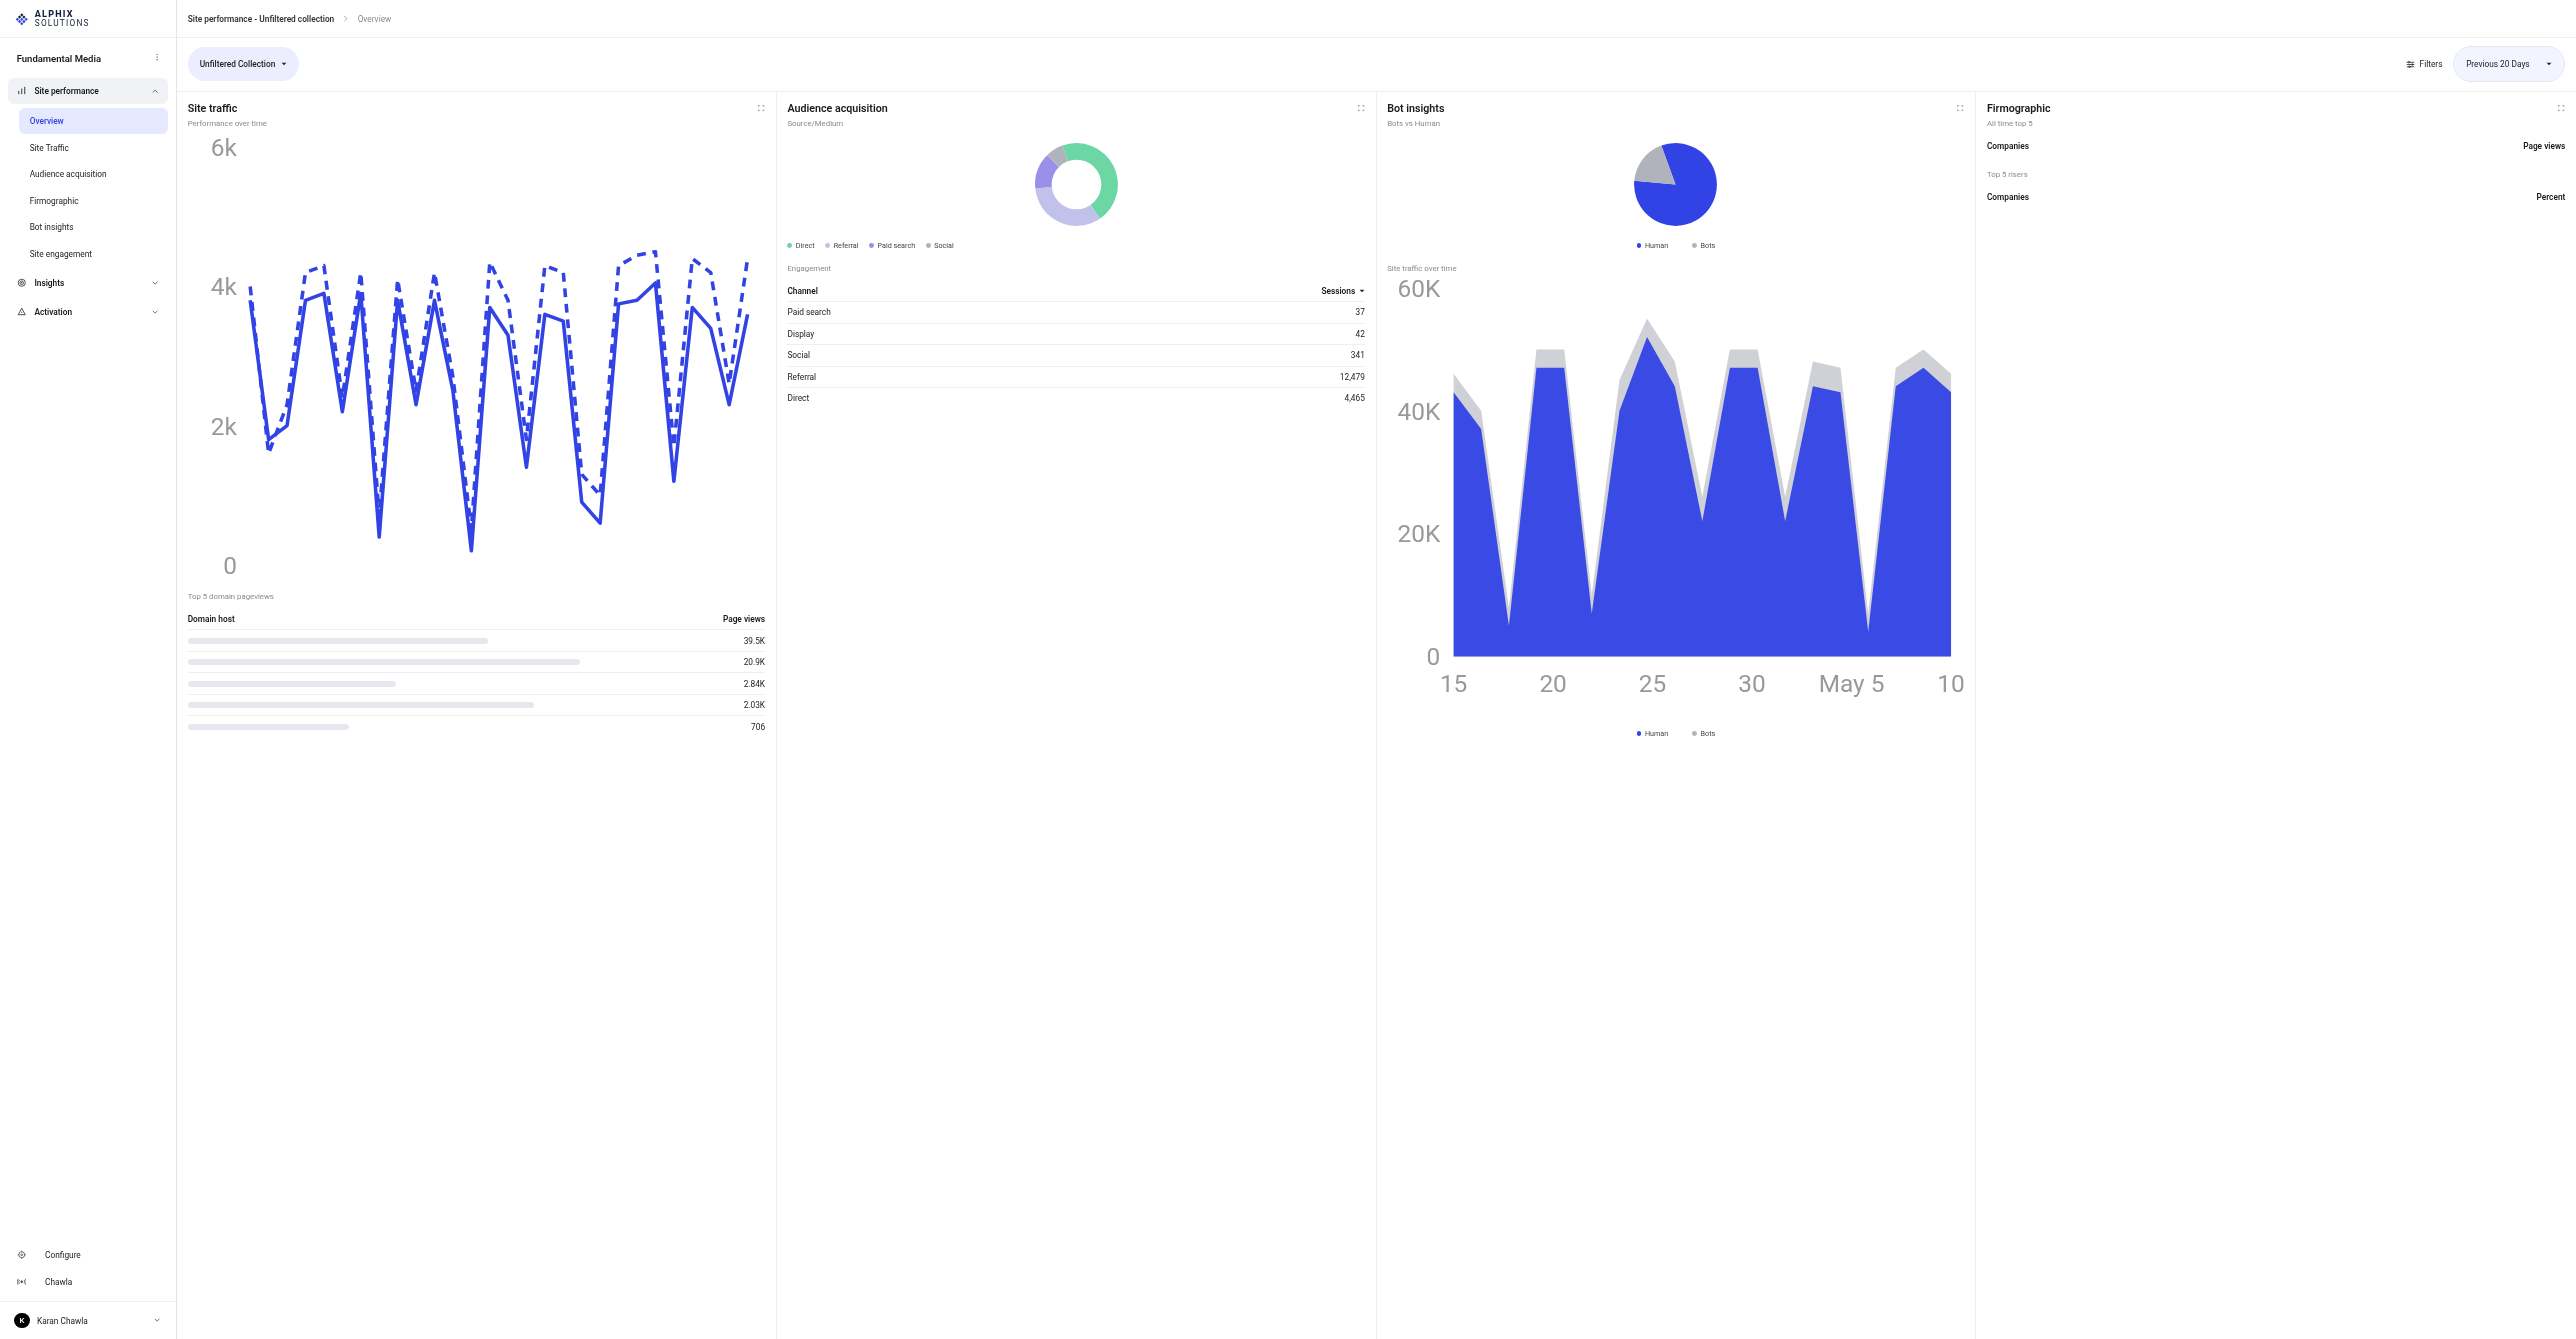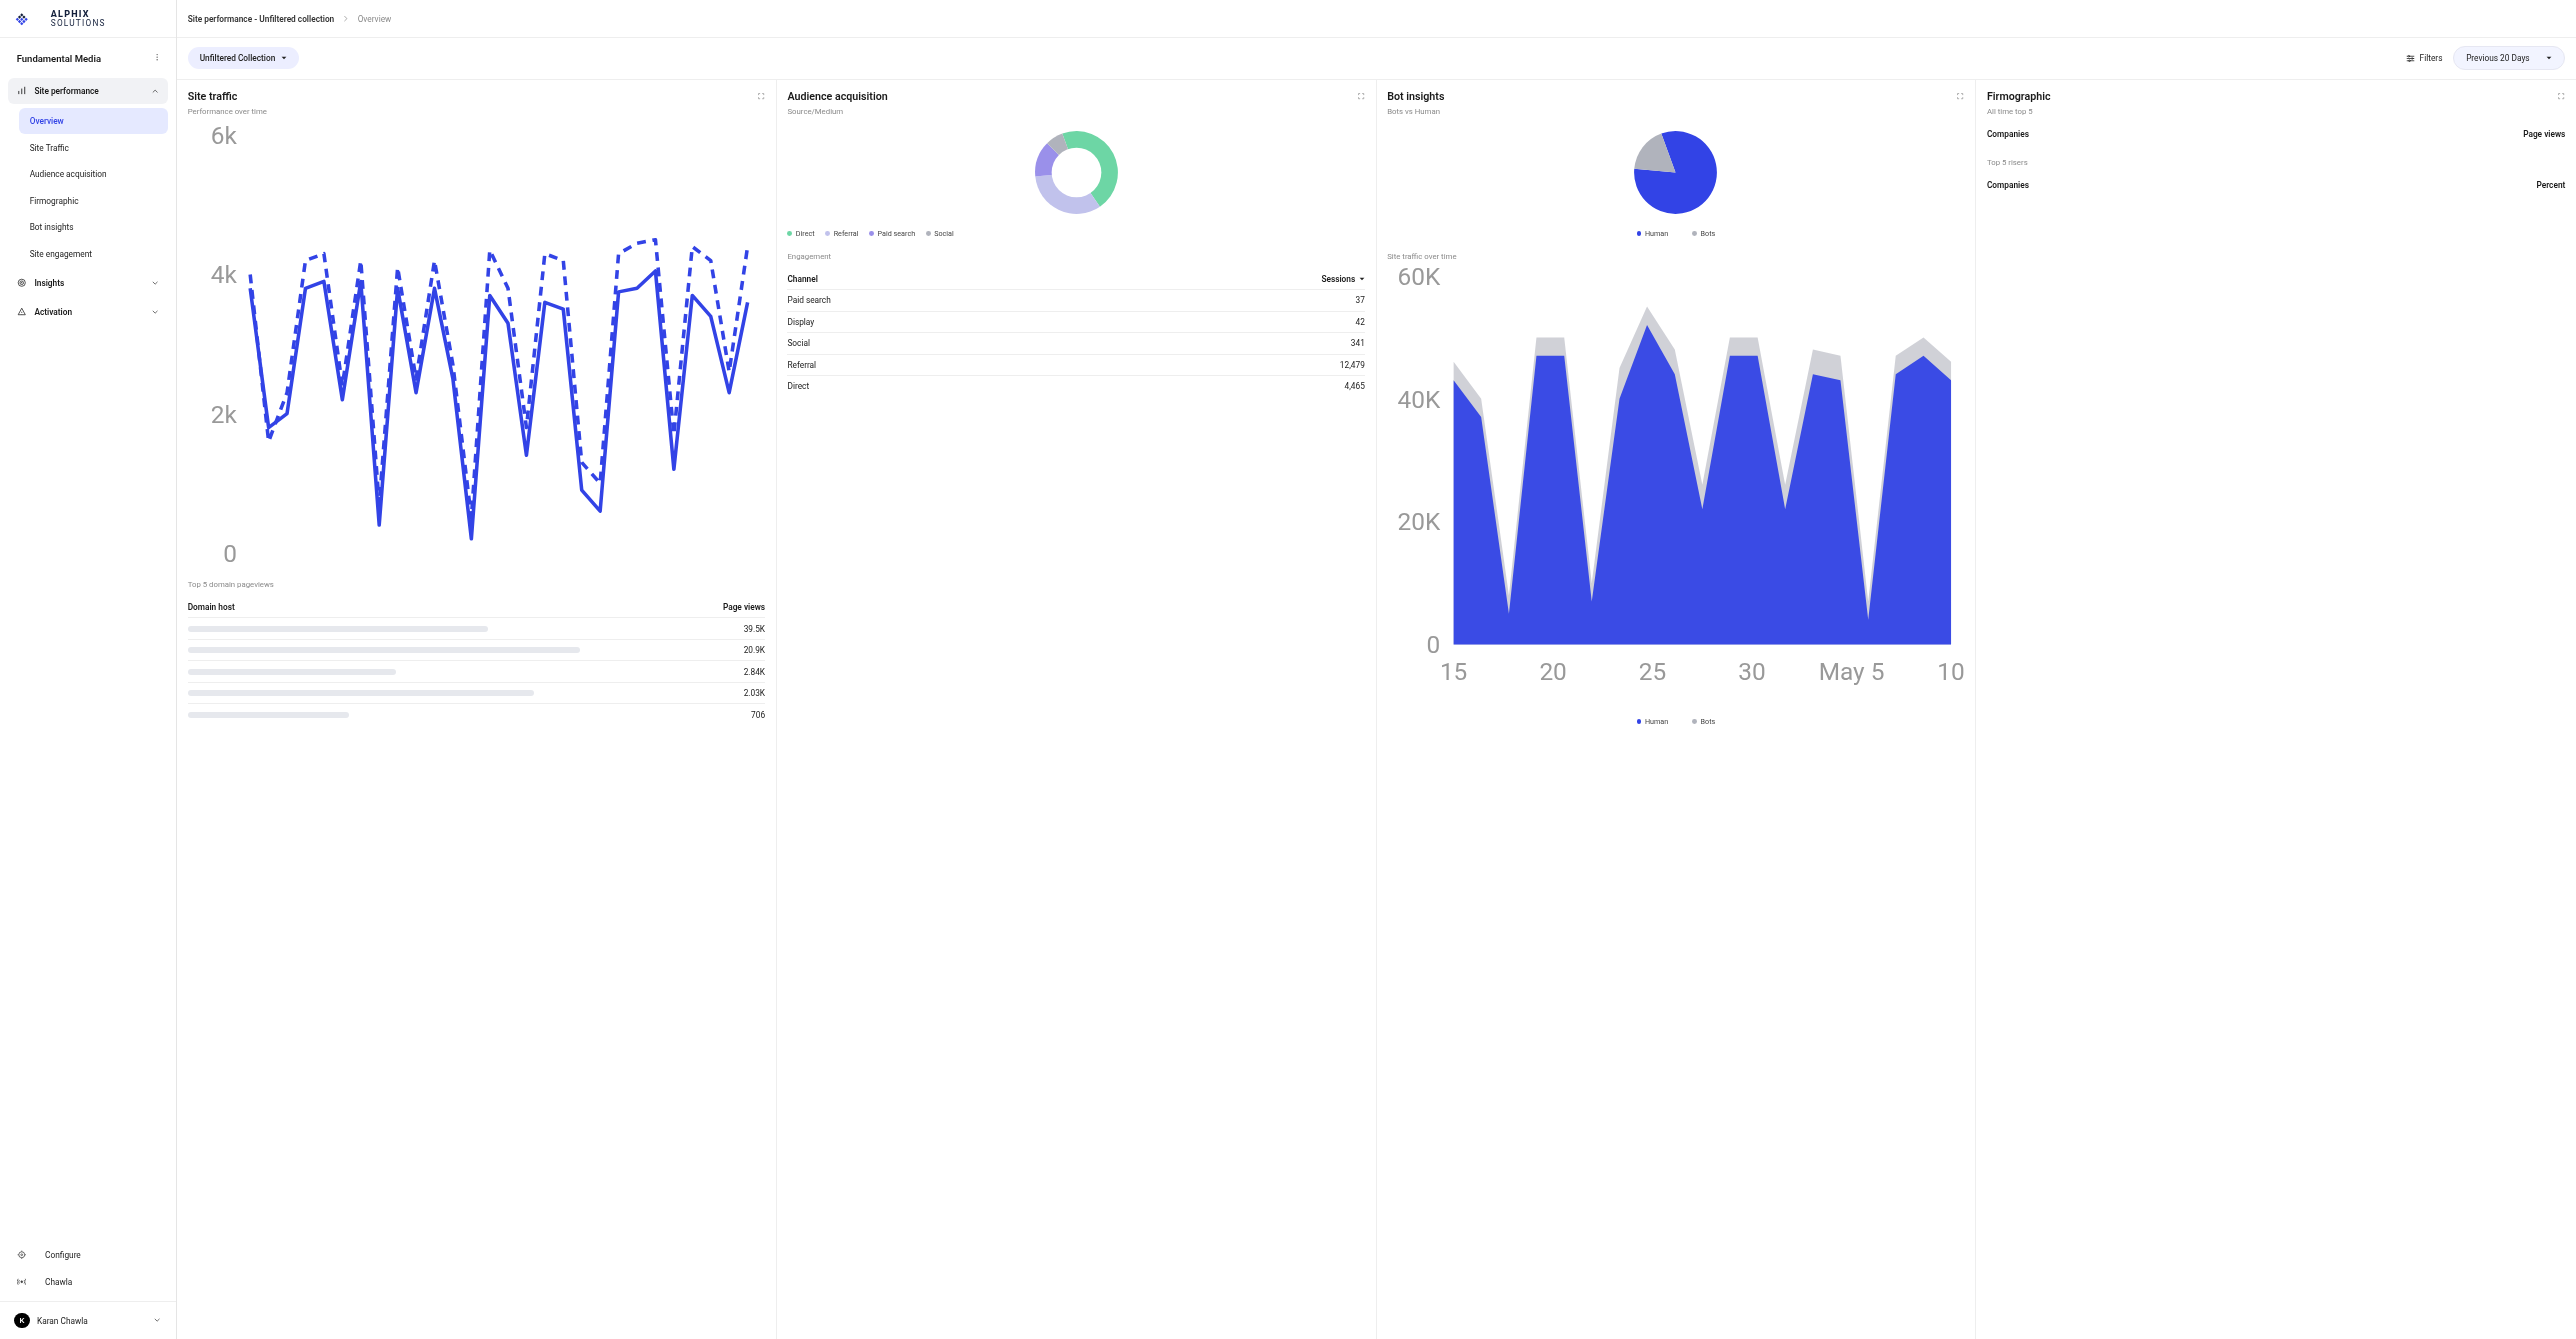--- a/index.html
+++ b/index.html
@@ -31,21 +31,21 @@
   min-width: 0;
 }
 
 
 .brand {
   height: 38px;
   border-bottom: 0.6px solid #eee;
   display: flex;
   align-items: center;
   padding: 0 14.3px;
-  gap: 21px;
+  gap: 5px;
 }
 .brand-logo {
   width: 15.5px; height: 15.5px;
 }
 .brand-text {
   display: flex; flex-direction: column;
   line-height: 1;
 }
 .brand-text .a { font-weight: 800; letter-spacing: 1.2px; font-size: 9px; color:#14203c;}
 .brand-text .b { font-weight: 400; letter-spacing: 1.2px; font-size: 8.3px; color:#14203c;}
@@ -138,21 +138,21 @@
 .main-header .crumb-sep { margin: 0 4.8px; color:#888; }
 .main-header .crumb2 { color: #8a8a8a; }
 
 .toolbar {
   display:flex; align-items:center; justify-content:space-between;
   padding: 8.3px 10.7px;
 }
 .chip, .chip-outline {
   display:inline-flex; align-items:center; gap:6px;
   border-radius: 596px;
-  padding: 6px 12px;
+  padding: 12px 12px;
   cursor:pointer;
 }
 .chip { background:#eceeff; color:#222; font-weight:500; }
 .chip-outline { border:0.6px solid #e6e7f2; background:#f2f4ff; color:#222; }
 .toolbar-right { display:flex; align-items:center; gap:10.7px; }
 .filter-link { display:inline-flex; align-items:center; gap:4.8px; cursor:pointer; color:#222; }
 
 
 .cards {
   display:flex;

